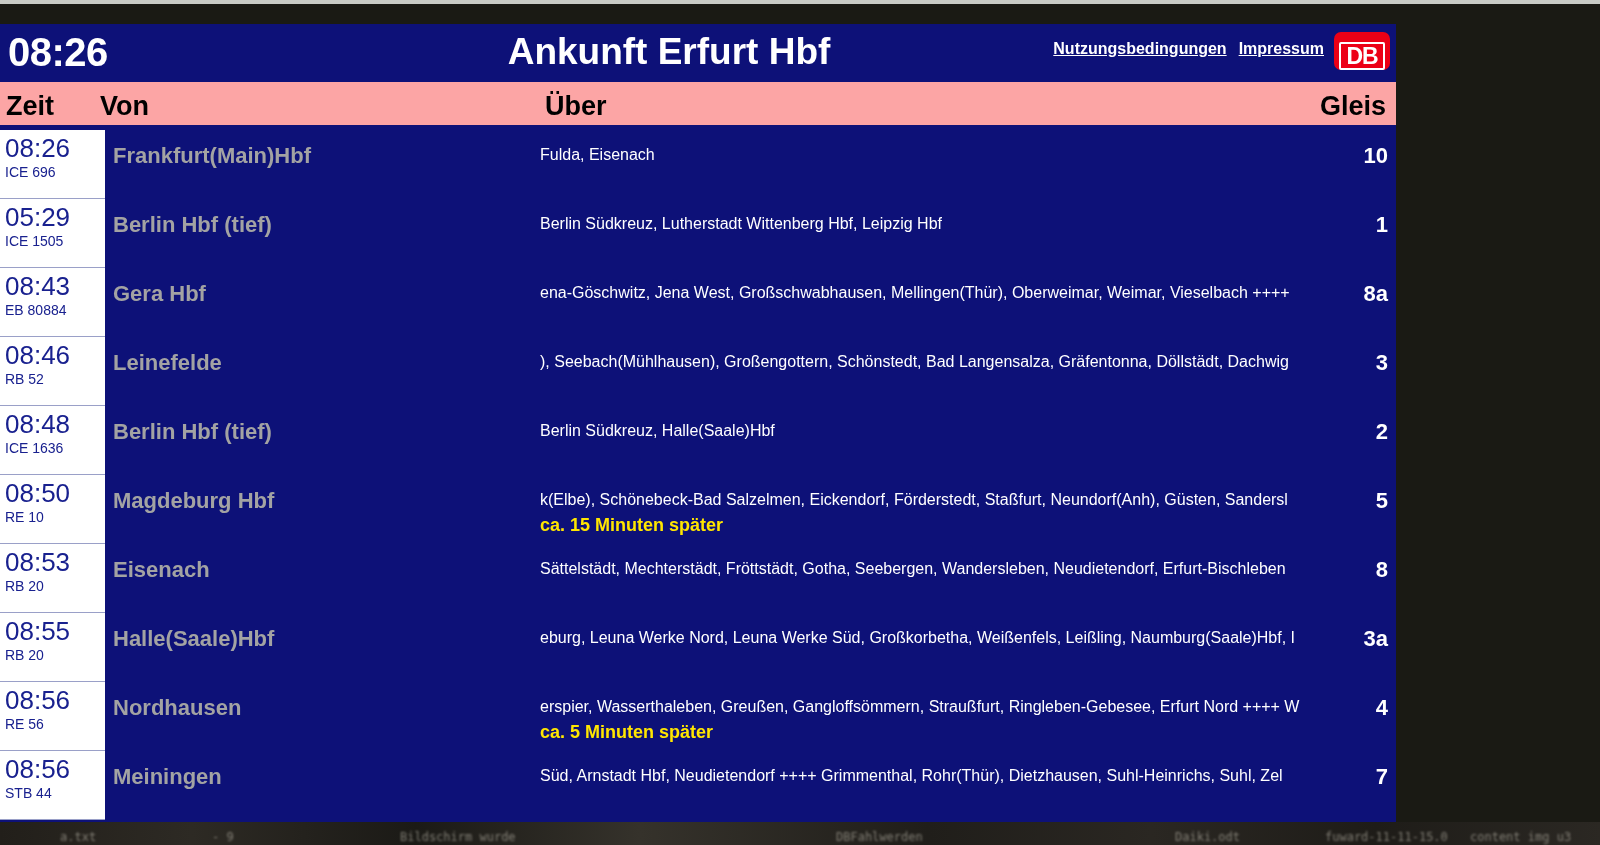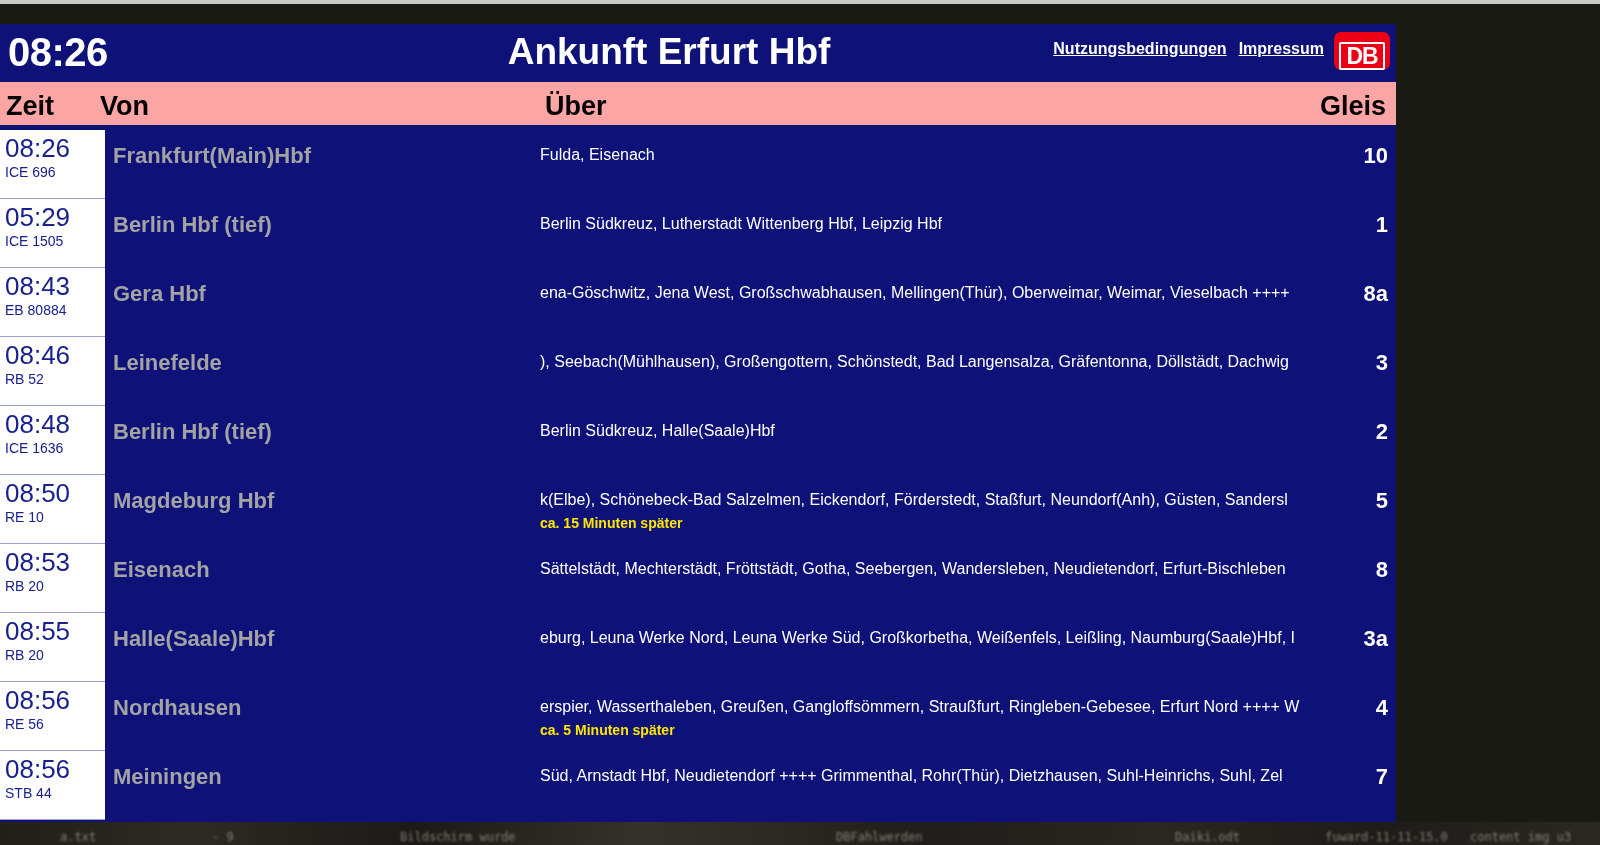--- a/index.html
+++ b/index.html
@@ -176,21 +176,21 @@
     font-size: 16px;
     white-space: nowrap;
     overflow: hidden;
   }
 
   .cell-delay {
     position: absolute;
     left: 435px;
     top: 40px;
     color: #ffe600;
-    font-size: 14px;
+    font-size: 18px;
     font-weight: bold;
     white-space: nowrap;
   }
 
   .cell-track {
     position: absolute;
     right: 8px;
     top: 13px;
     width: 60px;
     text-align: right;

